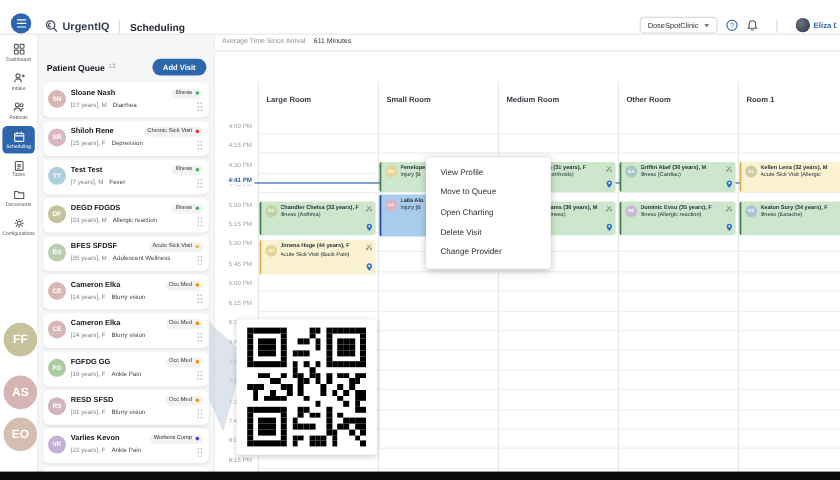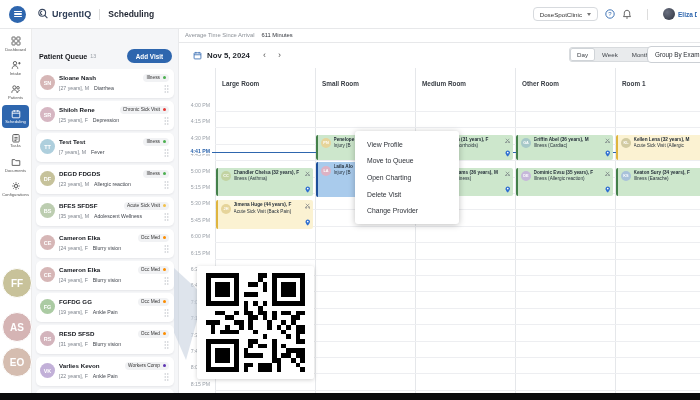--- a/index.html
+++ b/index.html
@@ -2,21 +2,21 @@
 <html><head>
 <meta charset="utf-8">
 <style>
   html,body{margin:0;padding:0;background:#fff}
   .app{position:relative;width:700px;height:400px;overflow:hidden;background:#fff;
        font-family:"Liberation Sans",sans-serif;-webkit-font-smoothing:antialiased}
   svg{display:block}
 
   
   .hdr{position:absolute;top:0;left:0;right:0;height:28px;background:#fff;
-       border-bottom:1px solid #e7e8ea;display:flex;align-items:center;z-index:5}
+       border-bottom:1px solid #e7e8ea;display:flex;align-items:flex-end;z-index:5}
   .burger{width:17px;height:17px;border-radius:50%;background:#2e66ae;margin-left:9px;flex:none;
           display:flex;flex-direction:column;justify-content:center;align-items:center;gap:1.6px;cursor:pointer}
   .burger i{display:block;width:8px;height:1.2px;background:#fff;border-radius:1px}
   .logo{display:flex;align-items:center;margin-left:11px;gap:3px}
   .logo-text{font-size:9px;font-weight:bold;color:#2d3c55;letter-spacing:.1px}
   .hdr-divider{width:1px;height:11px;background:#ddd;margin:0 8px}
   .page-title{font-size:8.5px;font-weight:bold;color:#1f2430}
   .hdr-right{margin-left:auto;display:flex;align-items:center;gap:7px;padding-right:3px}
   .clinic{display:flex;align-items:center;gap:5px;border:1px solid #d7dade;border-radius:4px;
           padding:2.5px 6px;font-size:6.2px;color:#333;background:#fff}
@@ -551,41 +551,20 @@
           </div>
         </div>
       </div>
   </div>
 
   <div class="cal">
     <div class="avgbar">
       <span>Average Time Since Arrival</span>
       <span class="avgval">611 Minutes</span>
     </div>
-    <div class="datebar">
-      <span>
-        <svg width="9" height="9" viewBox="0 0 10 10">
-            <g fill="none" stroke="#2e66ae" stroke-width=".9">
-              <rect x="1.2" y="2" width="7.6" height="6.8" rx=".8"></rect>
-              <path d="M1.2 4.2h7.6M3.2 1v2M6.8 1v2"></path>
-            </g>
-          </svg>
-      </span>
-      <span class="datetext">Nov 5, 2024</span>
-      <span class="chev">‹</span>
-      <span class="chev">›</span>
-      <div class="seg">
-          <span class="seg-opt active">Day</span>
-          <span class="seg-opt">Week</span>
-          <span class="seg-opt">Month</span>
-        </div>
-      <div class="groupbtn">
-        <span>Group By Exam Room</span>
-      </div>
-    </div>
     <div class="grid">
         <div class="vline" style="left: 36px;"></div>
         <div class="room-h" style="left: 43px;">Large Room</div>
         <div class="vline" style="left: 136px;"></div>
         <div class="room-h" style="left: 143px;">Small Room</div>
         <div class="vline" style="left: 236px;"></div>
         <div class="room-h" style="left: 243px;">Medium Room</div>
         <div class="vline" style="left: 336px;"></div>
         <div class="room-h" style="left: 343px;">Other Room</div>
         <div class="vline" style="left: 436px;"></div>

